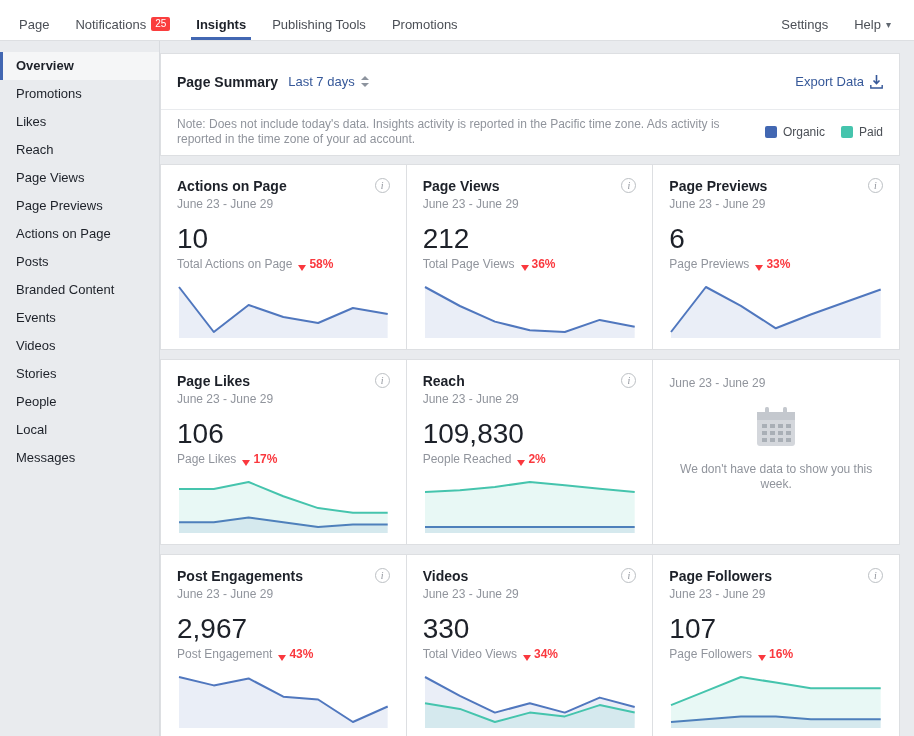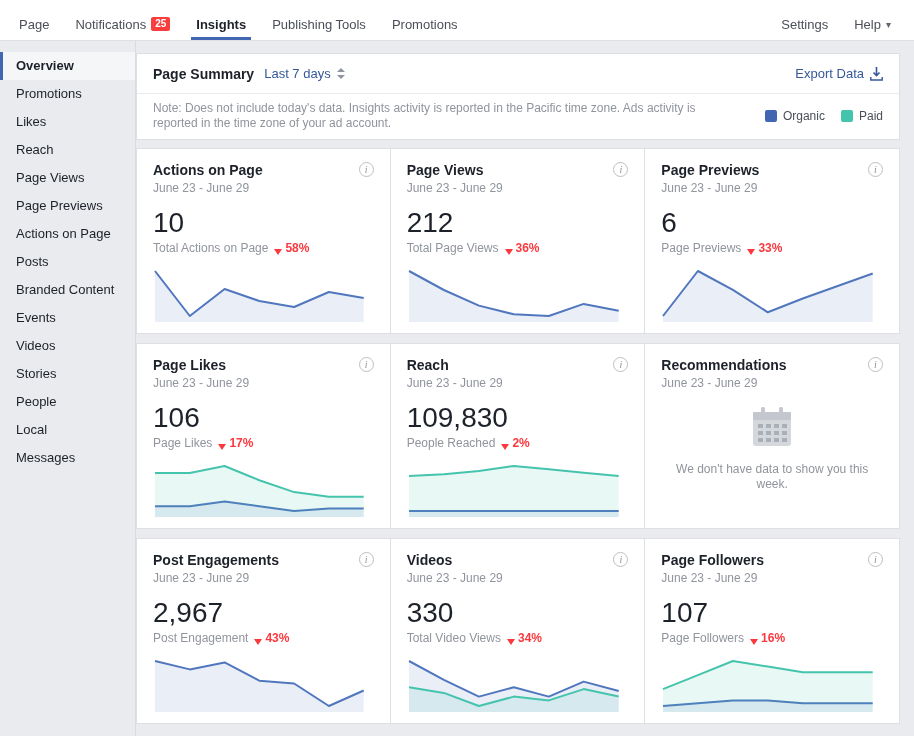--- a/index.html
+++ b/index.html
@@ -8,39 +8,39 @@
        font-family:"Liberation Sans","DejaVu Sans",sans-serif;color:#1d2129}
 
   
   .topnav{height:41px;background:#fff;border-bottom:1px solid #dddfe2;
           display:flex;align-items:stretch;padding:8px 10px 0 6px}
   .nav-item{display:flex;align-items:center;padding:0 13px;font-size:13px;
             color:#4b4f56;cursor:pointer;position:relative;white-space:nowrap}
   .nav-item.active{font-weight:bold;color:#1d2129}
   .nav-item.active::after{content:"";position:absolute;left:8px;right:8px;bottom:0;
                           height:3px;background:#4267b2}
-  .badge{background:#fa3e3e;color:#fff;font-size:10px;font-weight:bold;line-height:1;
+  .badge{background:#fa3e3e;color:#fff;font-size:10px;font-weight:normal;line-height:1;
          padding:2px 4px;border-radius:2px;margin-left:5px}
   .nav-right{margin-left:auto;display:flex}
   .caret{margin-left:5px;font-size:8px;color:#606770}
   .caret::after{content:"▾";font-size:10px}
 
   
   .page-body{display:flex;height:695px}
-  .sidebar{width:136px;flex:none;background:#e9ebee;border-right:1px solid #d8dbdf;
+  .sidebar{width:160px;flex:none;background:#e9ebee;border-right:1px solid #d8dbdf;
            padding-top:11px}
   .side-item{padding:7px 10px 7px 16px;font-size:13px;color:#1d2129;cursor:pointer;
              line-height:14px}
   .side-item.selected{background:#f5f6f7;border-left:3px solid #4267b2;
                       padding-left:13px;font-weight:bold}
   .main{flex:1;padding:12px 14px 0 0;overflow:hidden}
 
   
   .panel{background:#fff;border:1px solid #dddfe2}
-  .summary-bar{display:flex;align-items:center;height:40px;padding:0 16px;
+  .summary-bar{display:flex;align-items:center;height:56px;padding:0 16px;
                border-bottom:1px solid #e9ebee}
   .summary-title{font-size:14px;font-weight:bold}
   .range-select{display:flex;align-items:center;margin-left:10px;font-size:13px;
                 color:#365899;cursor:pointer}
   .sorter{display:inline-block;width:8px;height:11px;position:relative;margin-left:6px}
   .sorter::before{content:"";position:absolute;top:0;left:0;
     border-left:4px solid transparent;border-right:4px solid transparent;
     border-bottom:4px solid #8d949e}
   .sorter::after{content:"";position:absolute;bottom:0;left:0;
     border-left:4px solid transparent;border-right:4px solid transparent;
@@ -267,24 +267,20 @@
         </div>
         <div class="spark"><svg width="213.671875" height="56">
               <path d="M2.0,49.0 L36.9,49.0 L71.9,49.0 L106.8,49.0 L141.8,49.0 L176.7,49.0 L211.7,49.0 L211.671875,55 L2,55 Z" fill="#5077be" fill-opacity="0.12"></path>
               <path d="M2.0,49.0 L36.9,49.0 L71.9,49.0 L106.8,49.0 L141.8,49.0 L176.7,49.0 L211.7,49.0" fill="none" stroke="#5077be" stroke-width="2" stroke-linejoin="round"></path>
               <path d="M2.0,14.0 L36.9,12.3 L71.9,9.0 L106.8,4.0 L141.8,7.3 L176.7,10.7 L211.7,14.0 L211.671875,55 L2,55 Z" fill="#45c4ad" fill-opacity="0.12"></path>
               <path d="M2.0,14.0 L36.9,12.3 L71.9,9.0 L106.8,4.0 L141.8,7.3 L176.7,10.7 L211.7,14.0" fill="none" stroke="#45c4ad" stroke-width="2" stroke-linejoin="round"></path>
             </svg></div>
       </div>
 
       <div class="card">
-        <div class="card-head">
-          <span class="card-title">Recommendations</span>
-          <span class="info-icon"></span>
-        </div>
         <div class="card-date">June 23 - June 29</div>
         <div class="empty-wrap">
           <svg width="46" height="44" viewBox="0 0 46 44">
             <rect x="4" y="6" width="38" height="34" rx="3" fill="#d4d7dc"></rect>
             <rect x="4" y="6" width="38" height="8" fill="#c4c8ce"></rect>
             <rect x="12" y="1" width="4" height="9" rx="1.5" fill="#c4c8ce"></rect>
             <rect x="30" y="1" width="4" height="9" rx="1.5" fill="#c4c8ce"></rect>
             <g fill="#a9afb6">
               <rect x="9" y="18" width="5" height="4"></rect>
                 <rect x="17" y="18" width="5" height="4"></rect>

